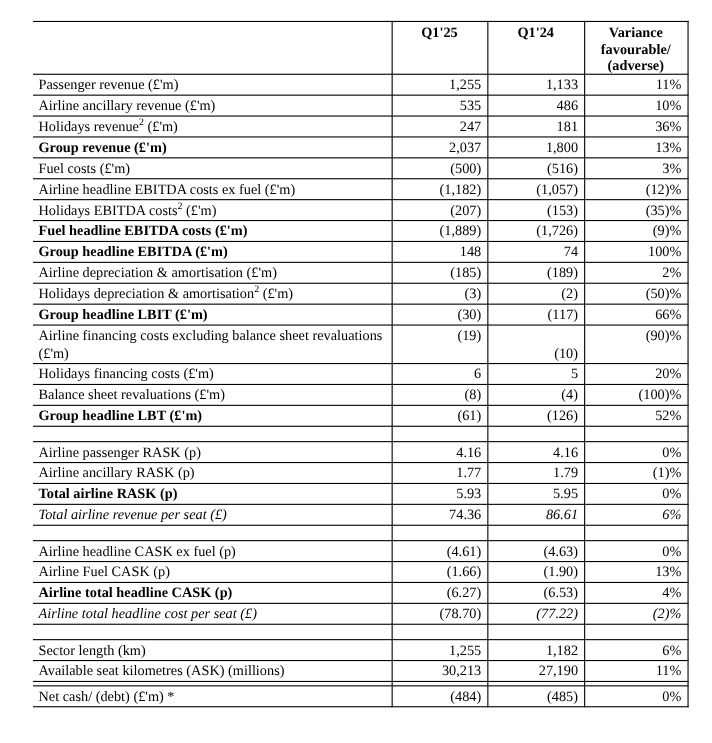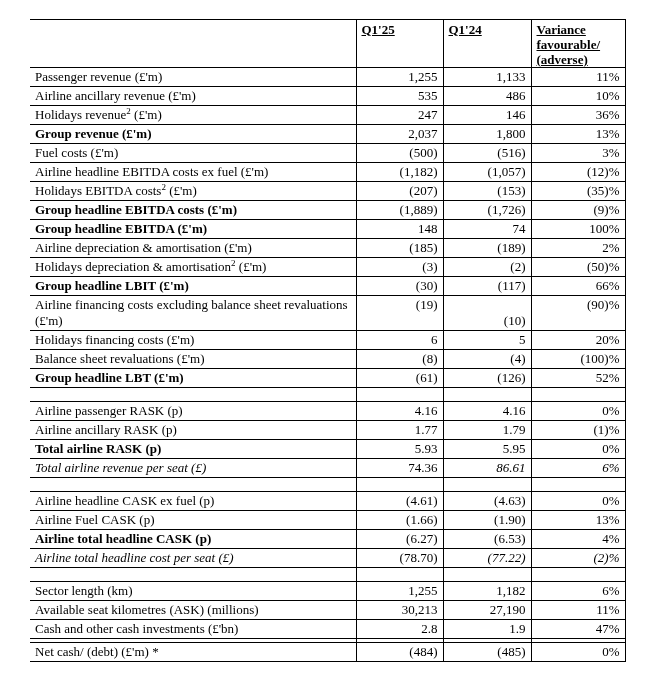--- a/index.html
+++ b/index.html
@@ -21,26 +21,25 @@
   }
   .fin th, .fin td {
     border: 1px solid #000000;
     font-size: 13px;
     padding: 0 5px;
     overflow: hidden;
   }
   .fin th.label, .fin td.label { border-left: none; }
   .fin th {
     font-weight: bold;
-    text-align: left;
+    text-align: center;
     vertical-align: top;
     height: 48px;
     line-height: 15px;
     padding-top: 2px;
-    text-decoration: underline;
   }
   .fin td {
     height: 19px;
     line-height: 16px;
     vertical-align: middle;
   }
   .fin td.num { text-align: right; }
   tr.bold td.label { font-weight: bold; }
   tr.italic td.label,
   tr.italic td.q124,
@@ -78,21 +77,21 @@
       </tr>
       <tr>
         <td class="label"><span>Airline ancillary revenue (£'m)</span></td>
         <td class="num q125">535</td>
         <td class="num q124">486</td>
         <td class="num var">10%</td>
       </tr>
       <tr>
         <td class="label"><span>Holidays revenue</span><sup>2</sup><span> (£'m)</span></td>
         <td class="num q125">247</td>
-        <td class="num q124">146</td>
+        <td class="num q124">181</td>
         <td class="num var">36%</td>
       </tr>
       <tr class="bold">
         <td class="label"><span>Group revenue (£'m)</span></td>
         <td class="num q125">2,037</td>
         <td class="num q124">1,800</td>
         <td class="num var">13%</td>
       </tr>
       <tr>
         <td class="label"><span>Fuel costs (£'m)</span></td>
@@ -106,21 +105,21 @@
         <td class="num q124">(1,057)</td>
         <td class="num var">(12)%</td>
       </tr>
       <tr>
         <td class="label"><span>Holidays EBITDA costs</span><sup>2</sup><span> (£'m)</span></td>
         <td class="num q125">(207)</td>
         <td class="num q124">(153)</td>
         <td class="num var">(35)%</td>
       </tr>
       <tr class="bold">
-        <td class="label"><span>Group headline EBITDA costs (£'m)</span></td>
+        <td class="label"><span>Fuel headline EBITDA costs (£'m)</span></td>
         <td class="num q125">(1,889)</td>
         <td class="num q124">(1,726)</td>
         <td class="num var">(9)%</td>
       </tr>
       <tr class="bold">
         <td class="label"><span>Group headline EBITDA (£'m)</span></td>
         <td class="num q125">148</td>
         <td class="num q124">74</td>
         <td class="num var">100%</td>
       </tr>
@@ -237,26 +236,20 @@
         <td class="num q125">1,255</td>
         <td class="num q124">1,182</td>
         <td class="num var">6%</td>
       </tr>
       <tr>
         <td class="label"><span>Available seat kilometres (ASK) (millions)</span></td>
         <td class="num q125">30,213</td>
         <td class="num q124">27,190</td>
         <td class="num var">11%</td>
       </tr>
-      <tr>
-        <td class="label"><span>Cash and other cash investments (£'bn)</span></td>
-        <td class="num q125">2.8</td>
-        <td class="num q124">1.9</td>
-        <td class="num var">47%</td>
-      </tr>
       <tr class="spacer">
         <td class="label"></td>
         <td class="num q125"></td>
         <td class="num q124"></td>
         <td class="num var"></td>
       </tr>
       <tr>
         <td class="label"><span>Net cash/ (debt) (£'m) *</span></td>
         <td class="num q125">(484)</td>
         <td class="num q124">(485)</td>

